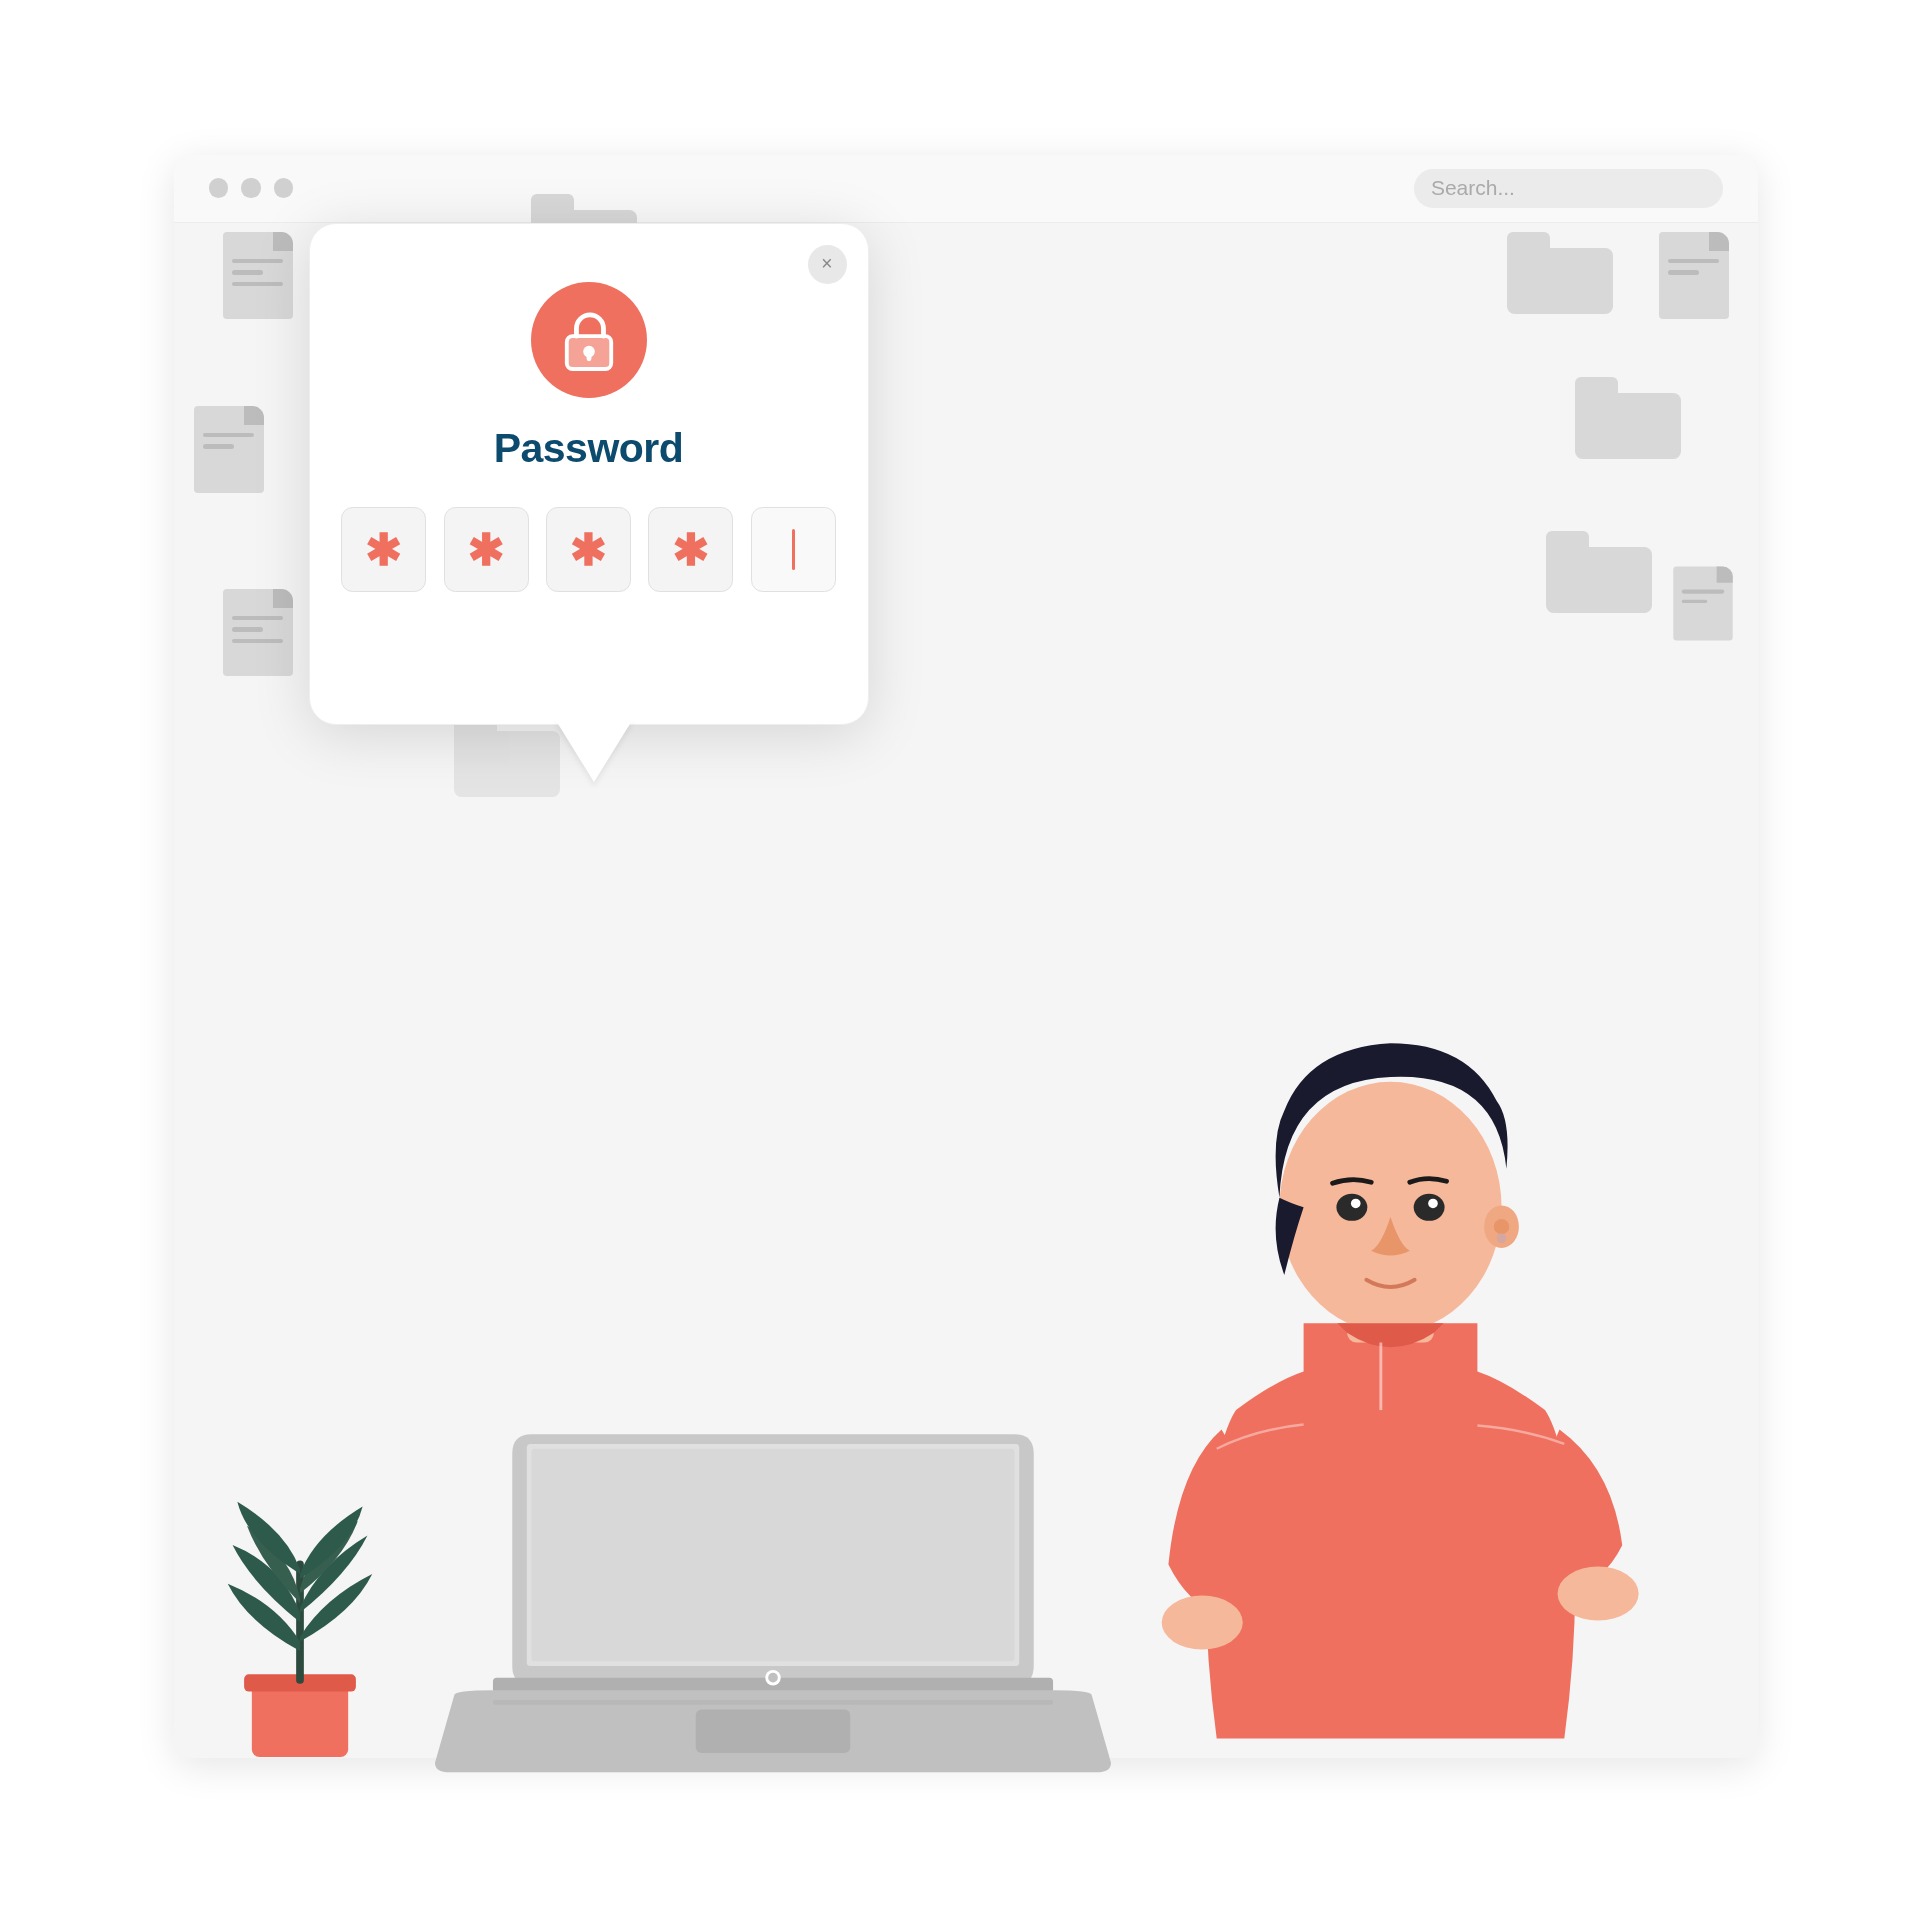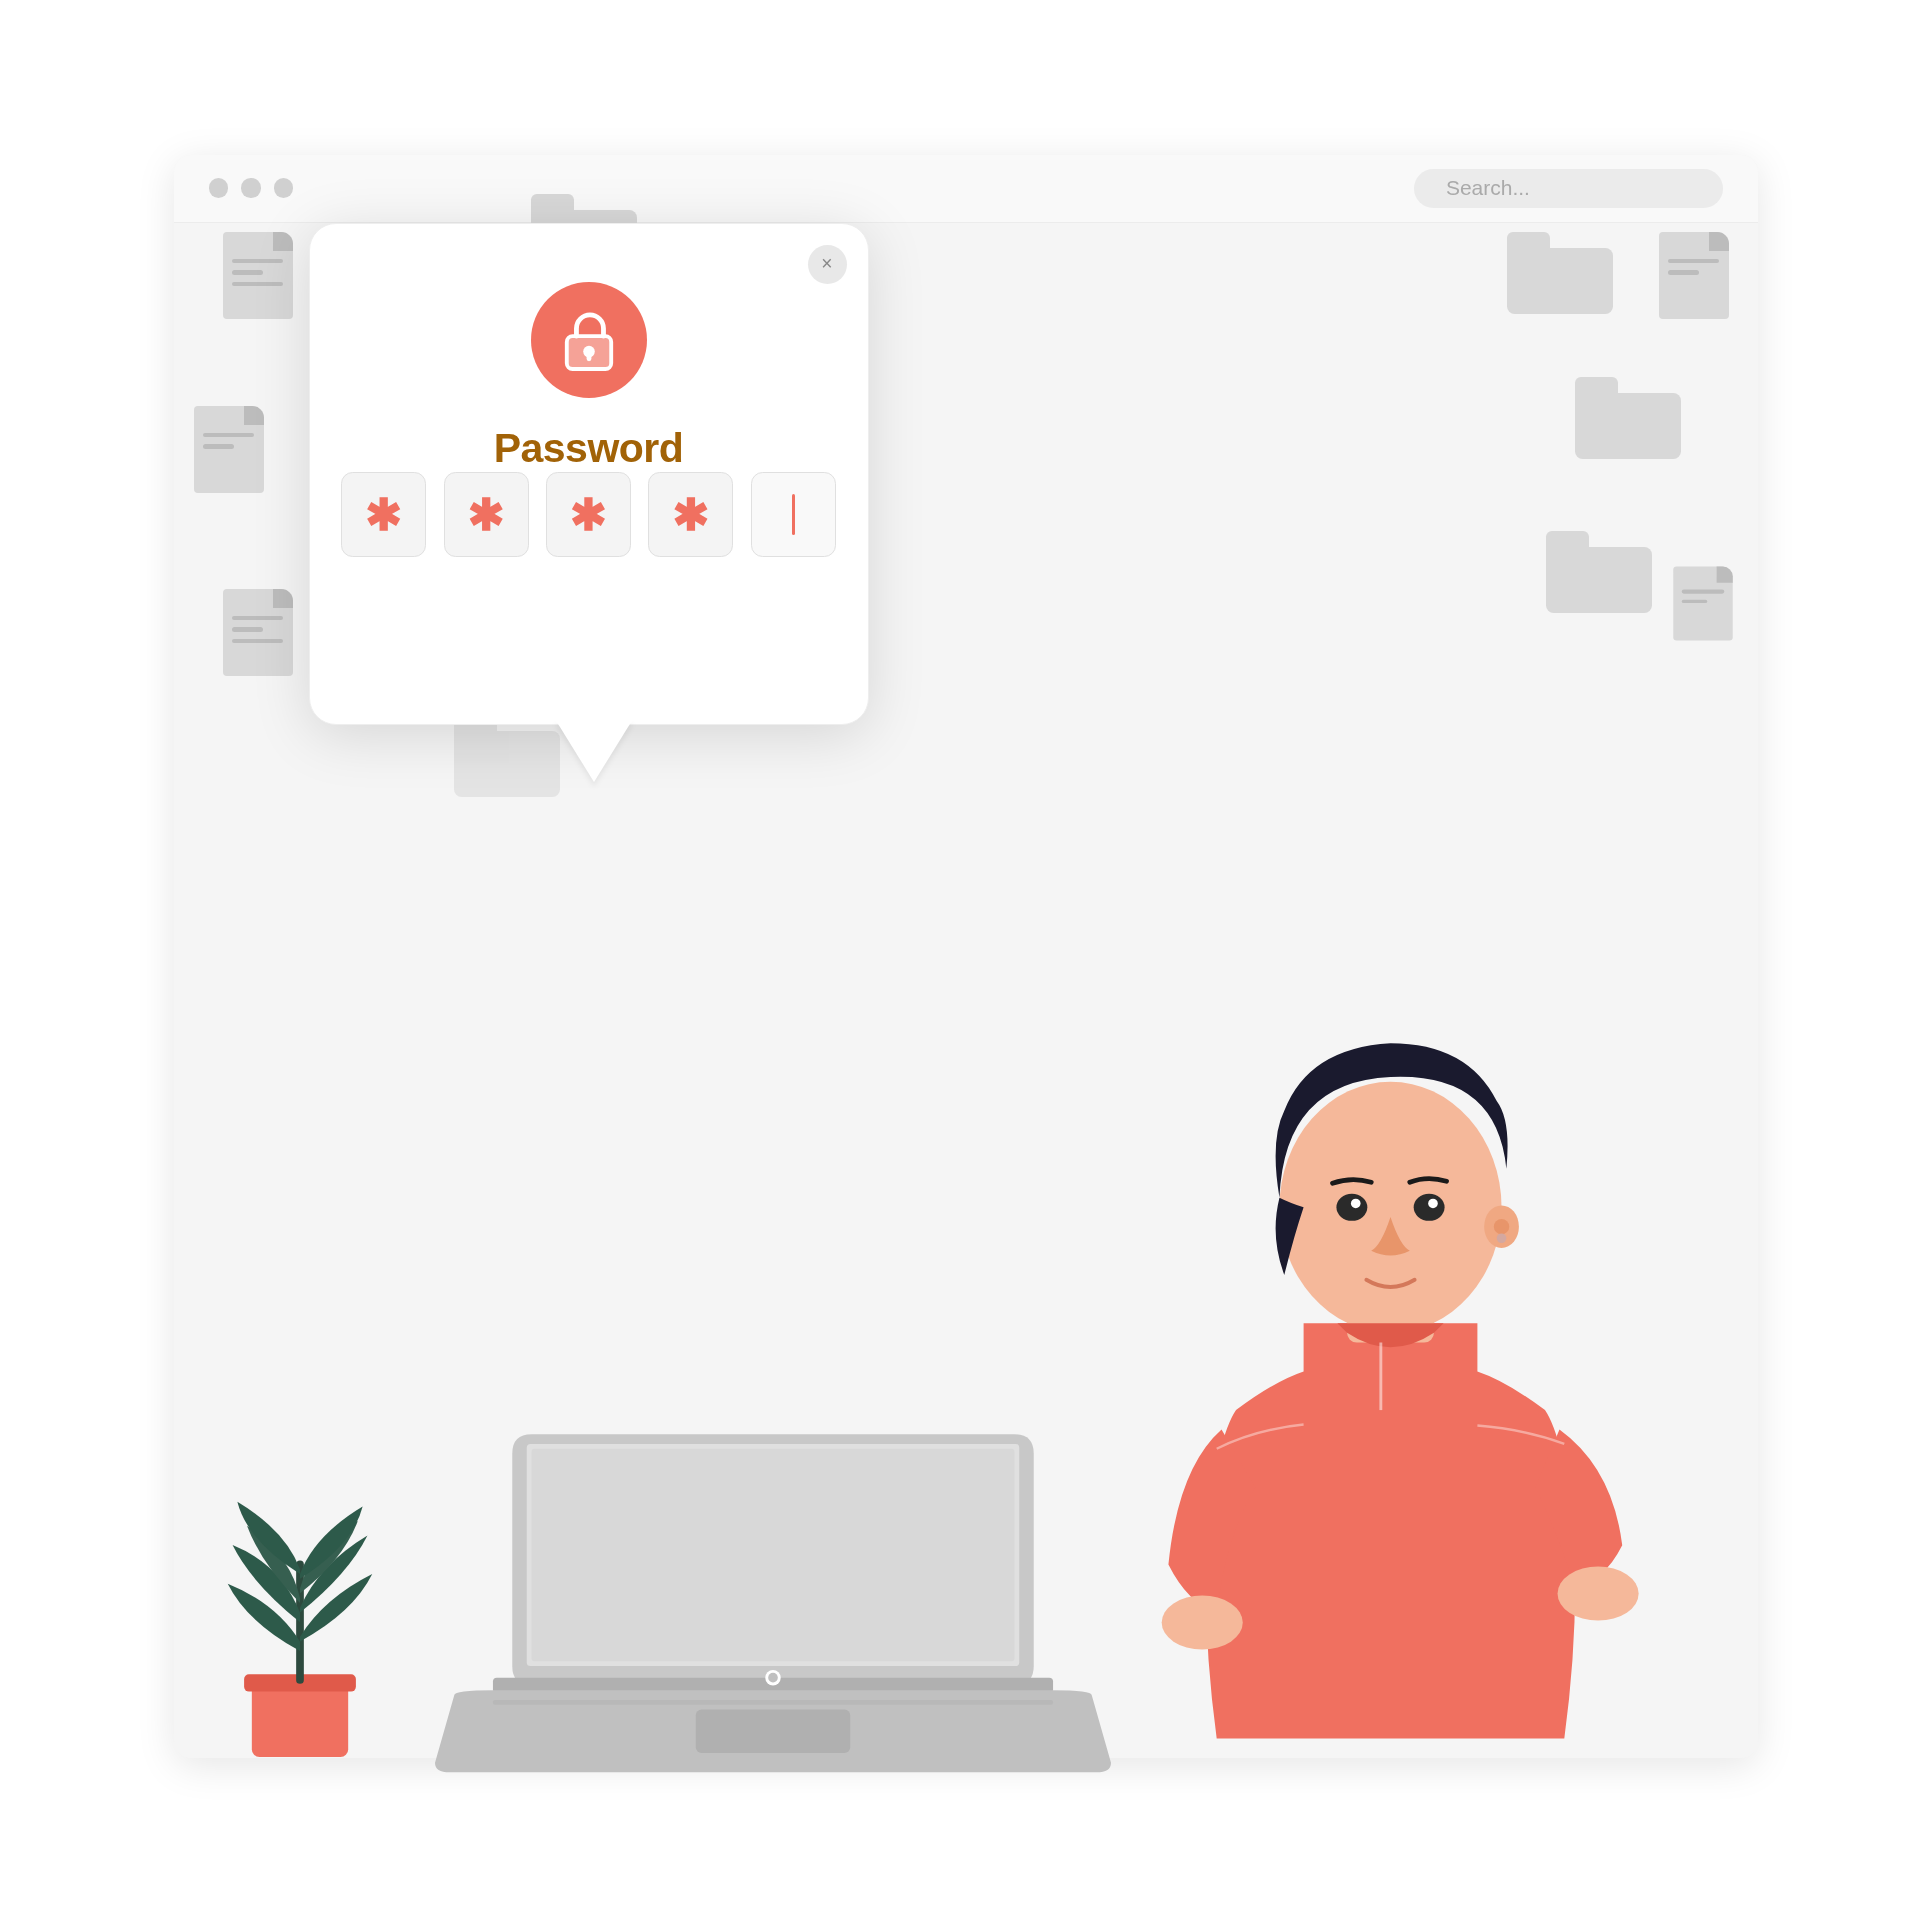--- a/index.html
+++ b/index.html
@@ -56,21 +56,20 @@
       height: 39px;
       background: #ebebeb;
       border-radius: 19.3px;
       display: flex;
       align-items: center;
       padding: 0 17.4px;
     }
     .browser-search-text {
       font-size: 21px;
       color: #aaa;
-      margin-left: 15px;
     }
 
     
     .bg-icon {
       position: absolute;
       z-index: 2;
     }
 
     
     .folder {
@@ -192,21 +191,22 @@
       margin-bottom: 27px;
     }
     .lock-icon-svg {
       width: 56px;
       height: 62px;
     }
 
     .password-title {
       font-size: 41px;
       font-weight: 700;
-      color: #a16207;
+      color: #0c4a6e;
+      margin-bottom: 35px;
       letter-spacing: -0.5px;
     }
 
     .pin-inputs {
       display: flex;
       gap: 17.4px;
     }
     .pin-box {
       width: 85px;
       height: 85px;

